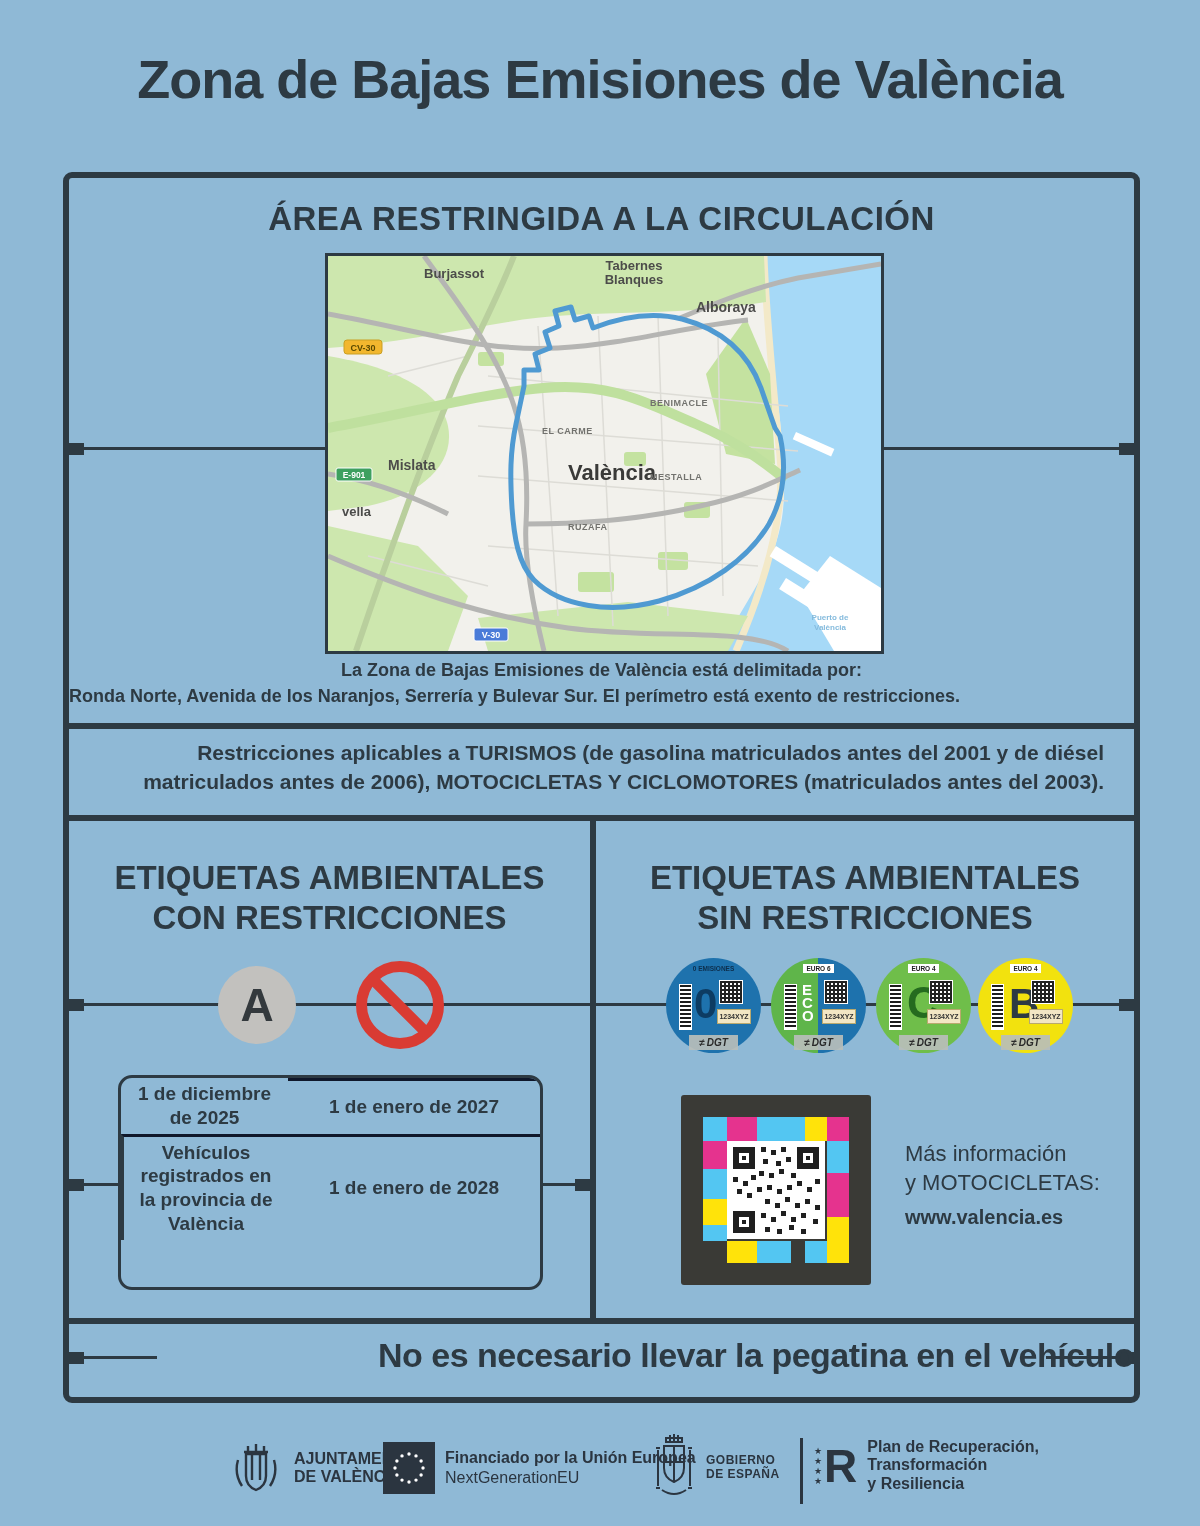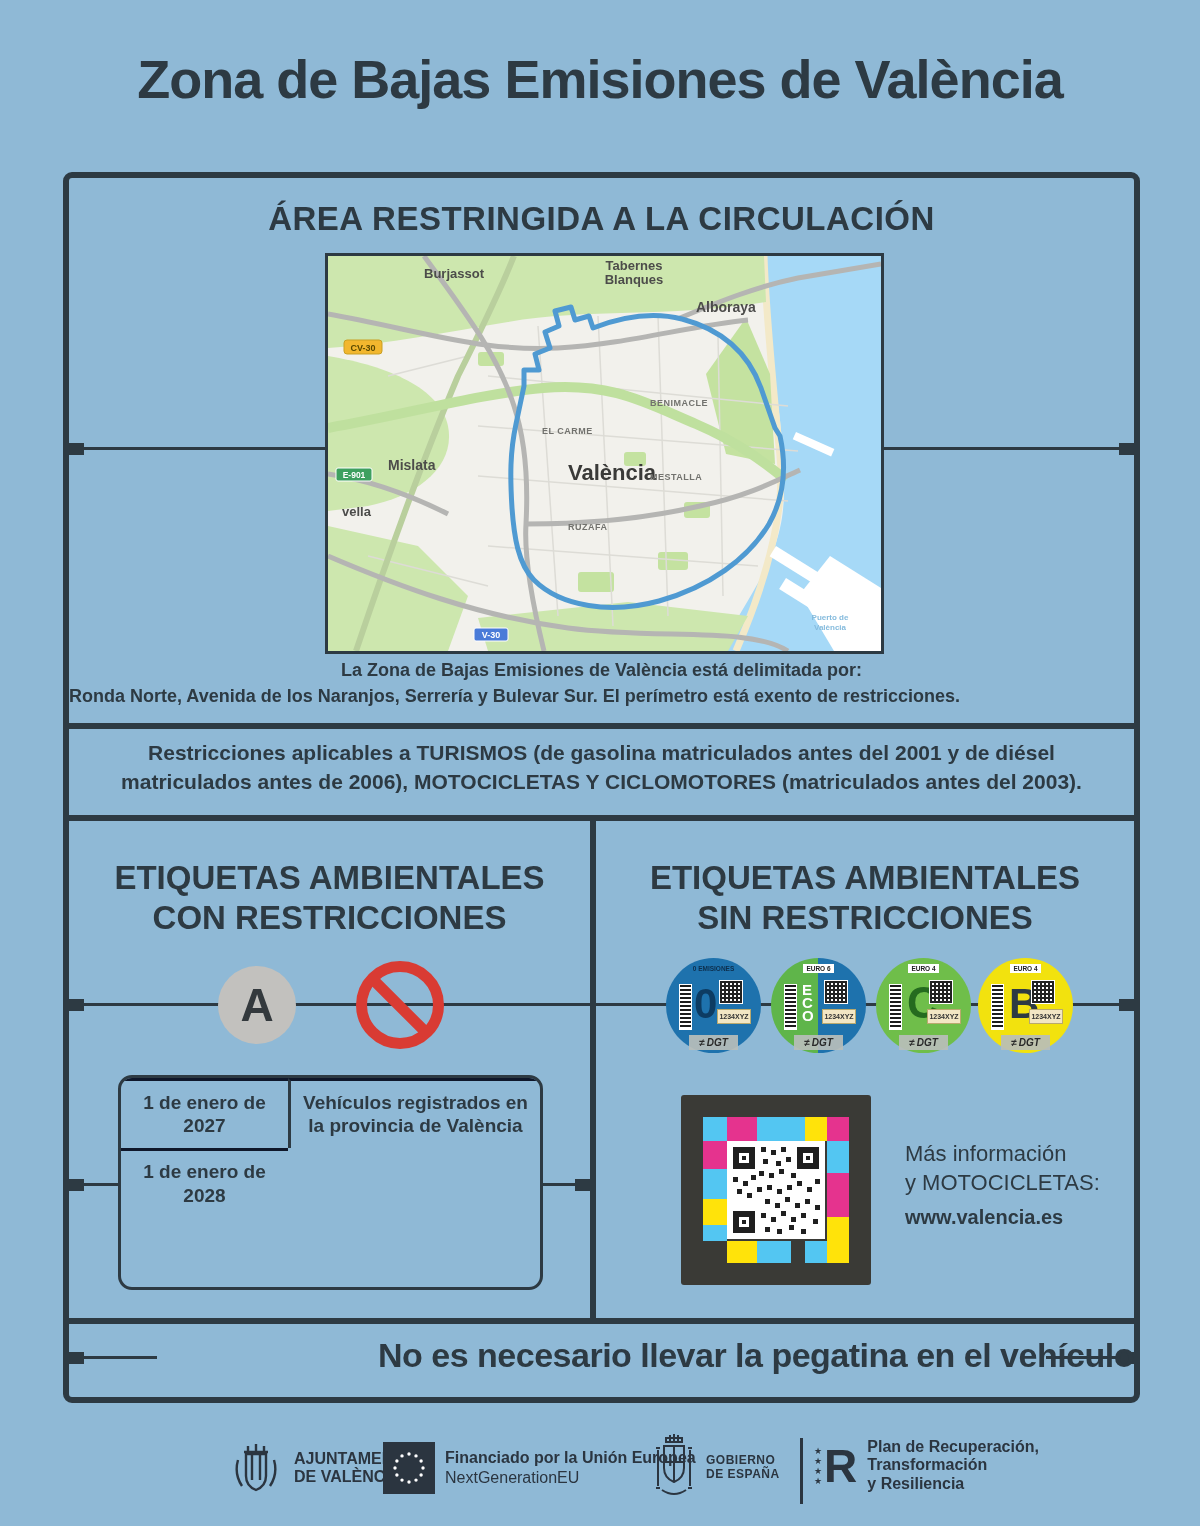--- a/index.html
+++ b/index.html
@@ -28,21 +28,21 @@
     border:3px solid #2D3A43;box-sizing:content-box;background:#f2f1ec;}
 
   .connector{position:absolute;height:3px;background:#2D3A43;}
   .cap{position:absolute;width:15px;height:12px;background:#2D3A43;}
 
   .caption1{position:absolute;top:482px;left:0;width:1065px;text-align:center;
     font-size:18px;font-weight:bold;}
   .caption2{position:absolute;top:508px;left:0;width:894px;text-align:left;
     font-size:18px;font-weight:bold;}
 
-  .restrictions{position:absolute;top:560px;left:30px;width:1005px;text-align:center;
+  .restrictions{position:absolute;top:560px;left:30px;width:1005px;text-align:right;
     font-size:21px;font-weight:bold;line-height:1.4;}
 
   .col-header{position:absolute;top:660px;text-align:center;font-size:33px;font-weight:bold;line-height:1.22;margin-top:20px;}
   .col-header.left{left:0;width:521px;}
   .col-header.right{left:527px;width:538px;}
 
   
   .label-a{position:absolute;left:149px;top:788px;width:78px;height:78px;border-radius:50%;
     background:#C2C1BE;display:flex;align-items:center;justify-content:center;
     font-size:46px;font-weight:bold;color:#33393d;z-index:2;}
@@ -232,20 +232,21 @@
   <div class="cap" style="left:1050px;top:821px;z-index:1;"></div>
 
   <div class="label-a">
     <span>A</span>
   </div>
   <div class="no-entry">
     <div class="slash"></div>
   </div>
 
   <div class="schedule">
+    <div class="cell">1 de diciembre de 2025</div>
     <div class="cell rb">1 de enero de 2027</div>
     <div class="cell v rb">Vehículos registrados en la provincia de València</div>
     <div class="cell rb">1 de enero de 2028</div>
   </div>
 
   <div class="connector" style="left:0;top:1005px;width:49px;"></div>
   <div class="cap" style="left:0;top:1001px;"></div>
   <div class="connector" style="left:474px;top:1005px;width:47px;"></div>
   <div class="cap" style="left:506px;top:1001px;"></div>
 

